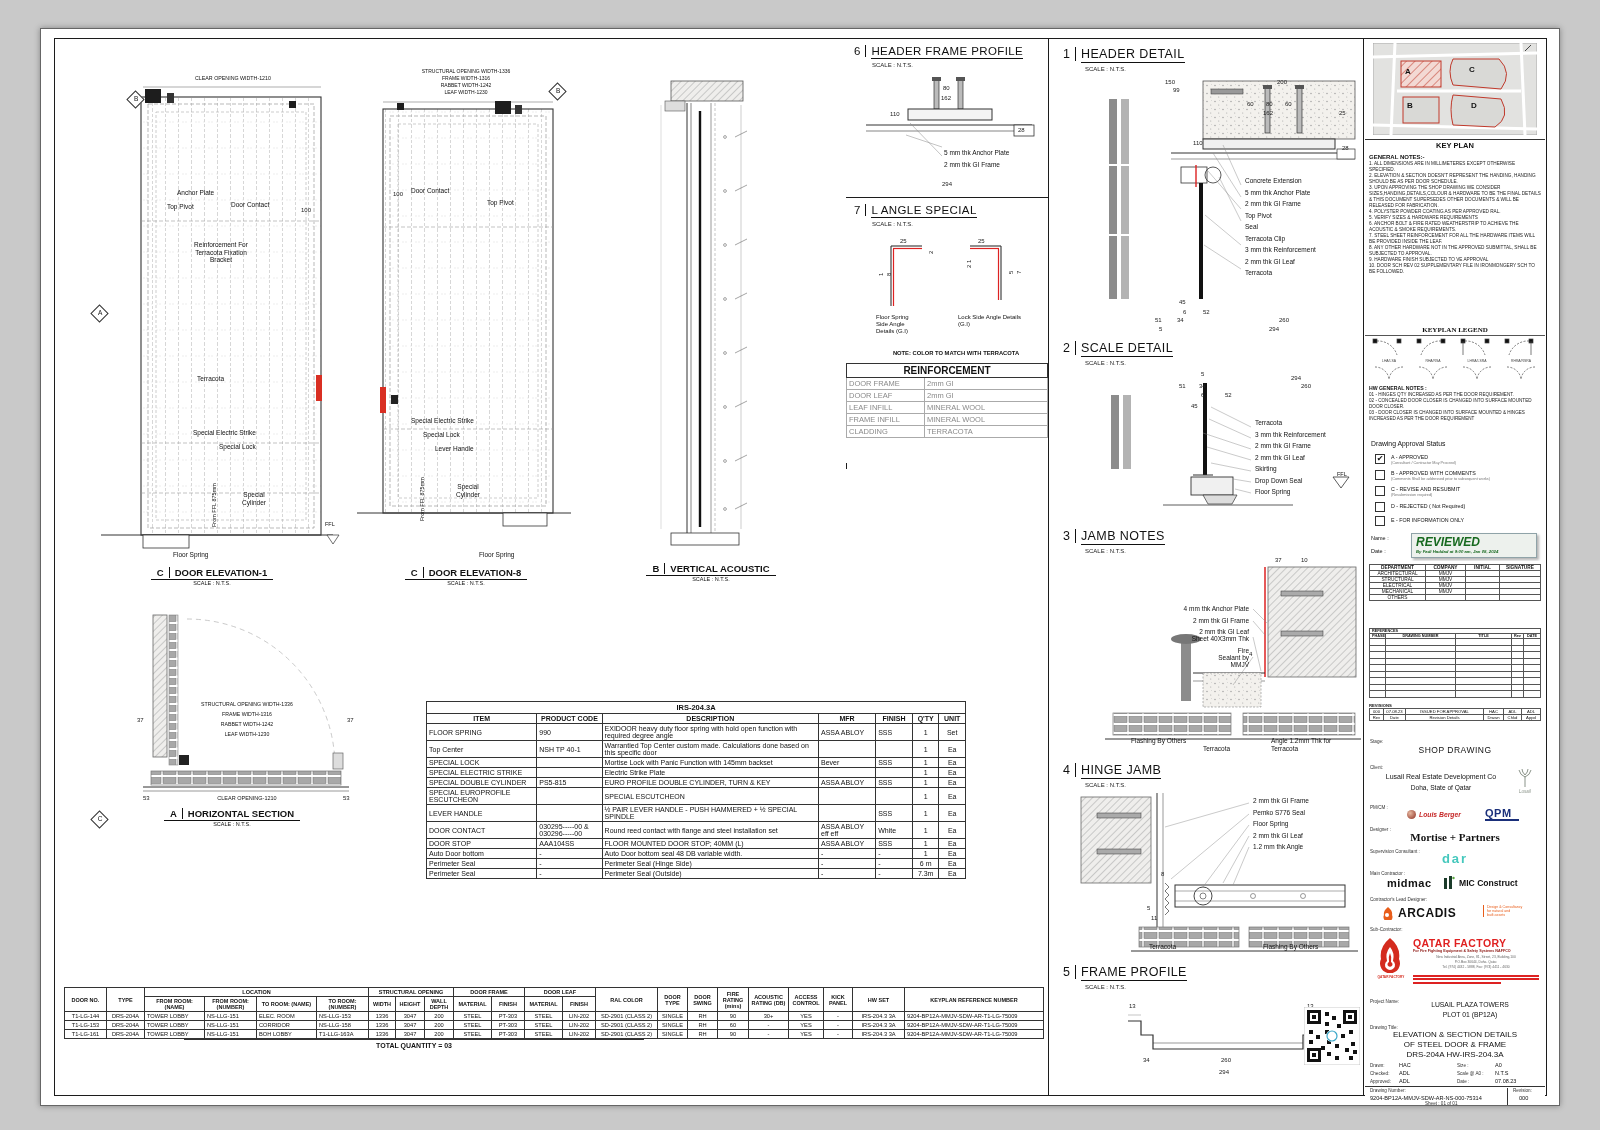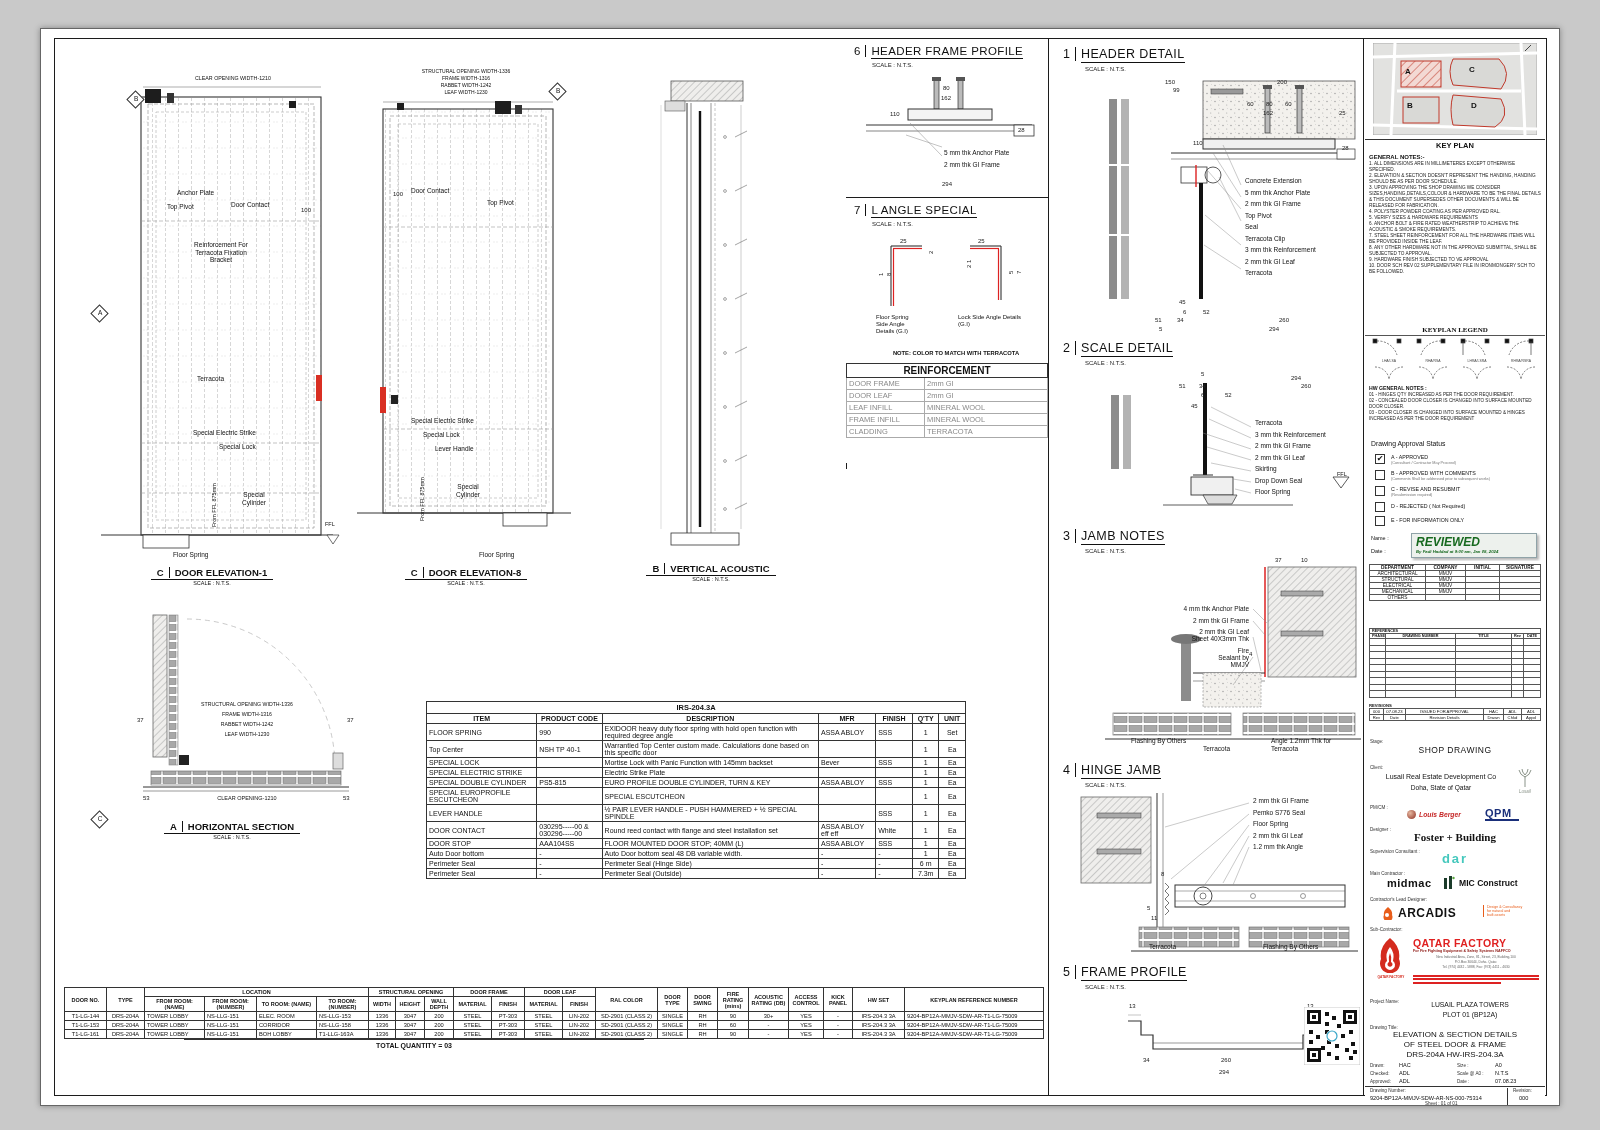--- a/index.html
+++ b/index.html
@@ -223,21 +223,21 @@
   <div class="lbl" style="left:60px;top:116px;width:200px;text-align:center;font-size:5.2px">RABBET WIDTH-1242</div>
   <div class="lbl" style="left:60px;top:126px;width:200px;text-align:center;font-size:5.2px">LEAF WIDTH-1230</div>
   <span class="dim" style="left:50px;top:112px">37</span>
   <span class="dim" style="left:260px;top:112px">37</span>
   <span class="dim" style="left:56px;top:190px">53</span>
   <span class="dim" style="left:256px;top:190px">53</span>
   <div class="lbl" style="left:60px;top:190px;width:200px;text-align:center;font-size:5.5px">CLEAR OPENING-1210</div>
   <div class="bubble" style="left:6px;top:208px">
         <span>C</span>
       </div>
-  <div class="cap" style="top:216px">
+  <div class="cap" style="top:203px">
     <span class="inner"><span class="ref">A</span><span>HORIZONTAL SECTION</span></span>
     <span class="sc">SCALE : N.T.S.</span>
   </div>
 </div>
 
 <div class="panel bb" style="left:805px;top:10px;width:202px;height:158px">
   <div class="ptitle" style="left:8px;top:6px;font-size:11.5px">
         <span class="num">6</span>
         <span class="tt">HEADER FRAME PROFILE</span>
       </div>
@@ -1158,21 +1158,21 @@
   <div class="panel bb" style="left:0;top:764px;width:180px;height:22px">
     <div class="sb-label" style="position:absolute;left:5px;top:2px">PM/CM :</div>
     <span style="position:absolute;left:42px;top:7px;width:9px;height:9px;border-radius:50%;background:radial-gradient(circle at 35% 35%,#e6b8a0,#8c2c20)"></span>
     <div style="position:absolute;left:54px;top:8px;font-size:6.8px;font-weight:bold;font-style:italic;color:#c62828">Louis Berger</div>
     <div style="position:absolute;left:120px;top:4px;font-size:11px;font-weight:bold;color:#1a2f7a;letter-spacing:.5px">QPM</div>
     <div style="position:absolute;left:120px;top:16px;width:34px;height:2px;background:#1a2f7a"></div>
   </div>
 
   <div class="panel bb" style="left:0;top:786px;width:180px;height:22px">
     <div class="sb-label" style="position:absolute;left:5px;top:2px">Designer :</div>
-    <div style="position:absolute;left:0;top:6px;width:180px;text-align:center;font-size:11px;font-weight:bold;font-family:'Liberation Serif',serif">Foster + Building</div>
+    <div style="position:absolute;left:0;top:6px;width:180px;text-align:center;font-size:11px;font-weight:bold;font-family:'Liberation Serif',serif">Mortise + Partners</div>
   </div>
 
   <div class="panel bb" style="left:0;top:808px;width:180px;height:22px">
     <div class="sb-label" style="position:absolute;left:5px;top:2px">Supervision Consultant :</div>
     <div style="position:absolute;left:0;top:4px;width:180px;text-align:center;font-size:13px;font-weight:bold;color:#45c8bd;letter-spacing:2px">dar</div>
   </div>
 
   <div class="panel bb" style="left:0;top:830px;width:180px;height:26px">
     <div class="sb-label" style="position:absolute;left:5px;top:2px">Main Contractor :</div>
     <div style="position:absolute;left:22px;top:8px;font-size:11px;font-weight:bold;letter-spacing:.5px">midmac</div>

